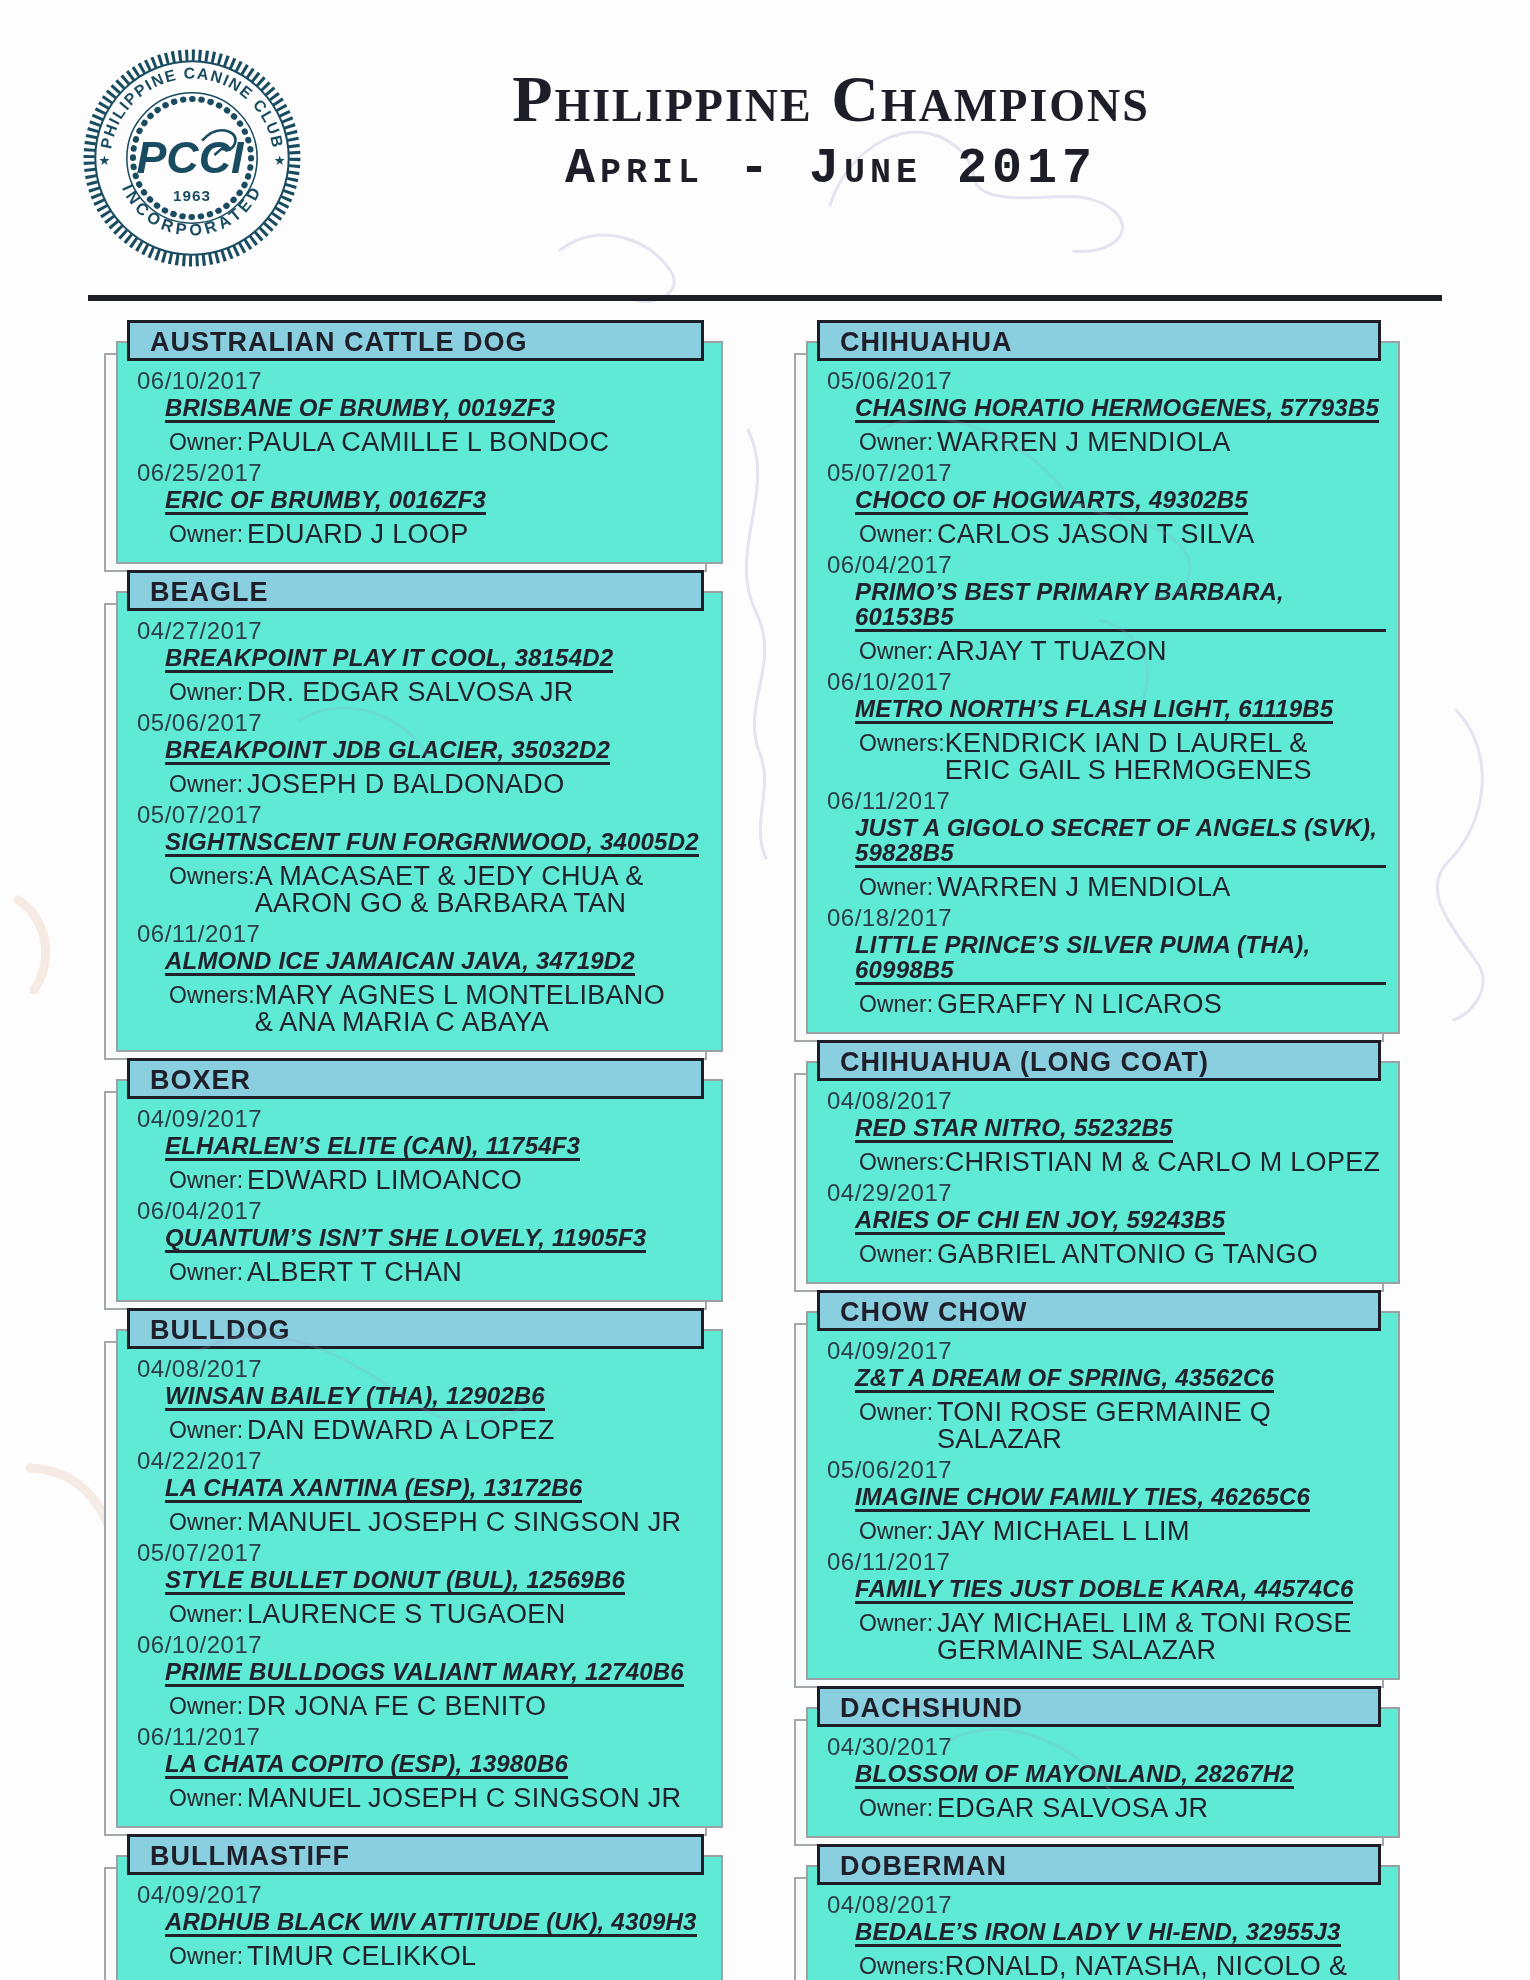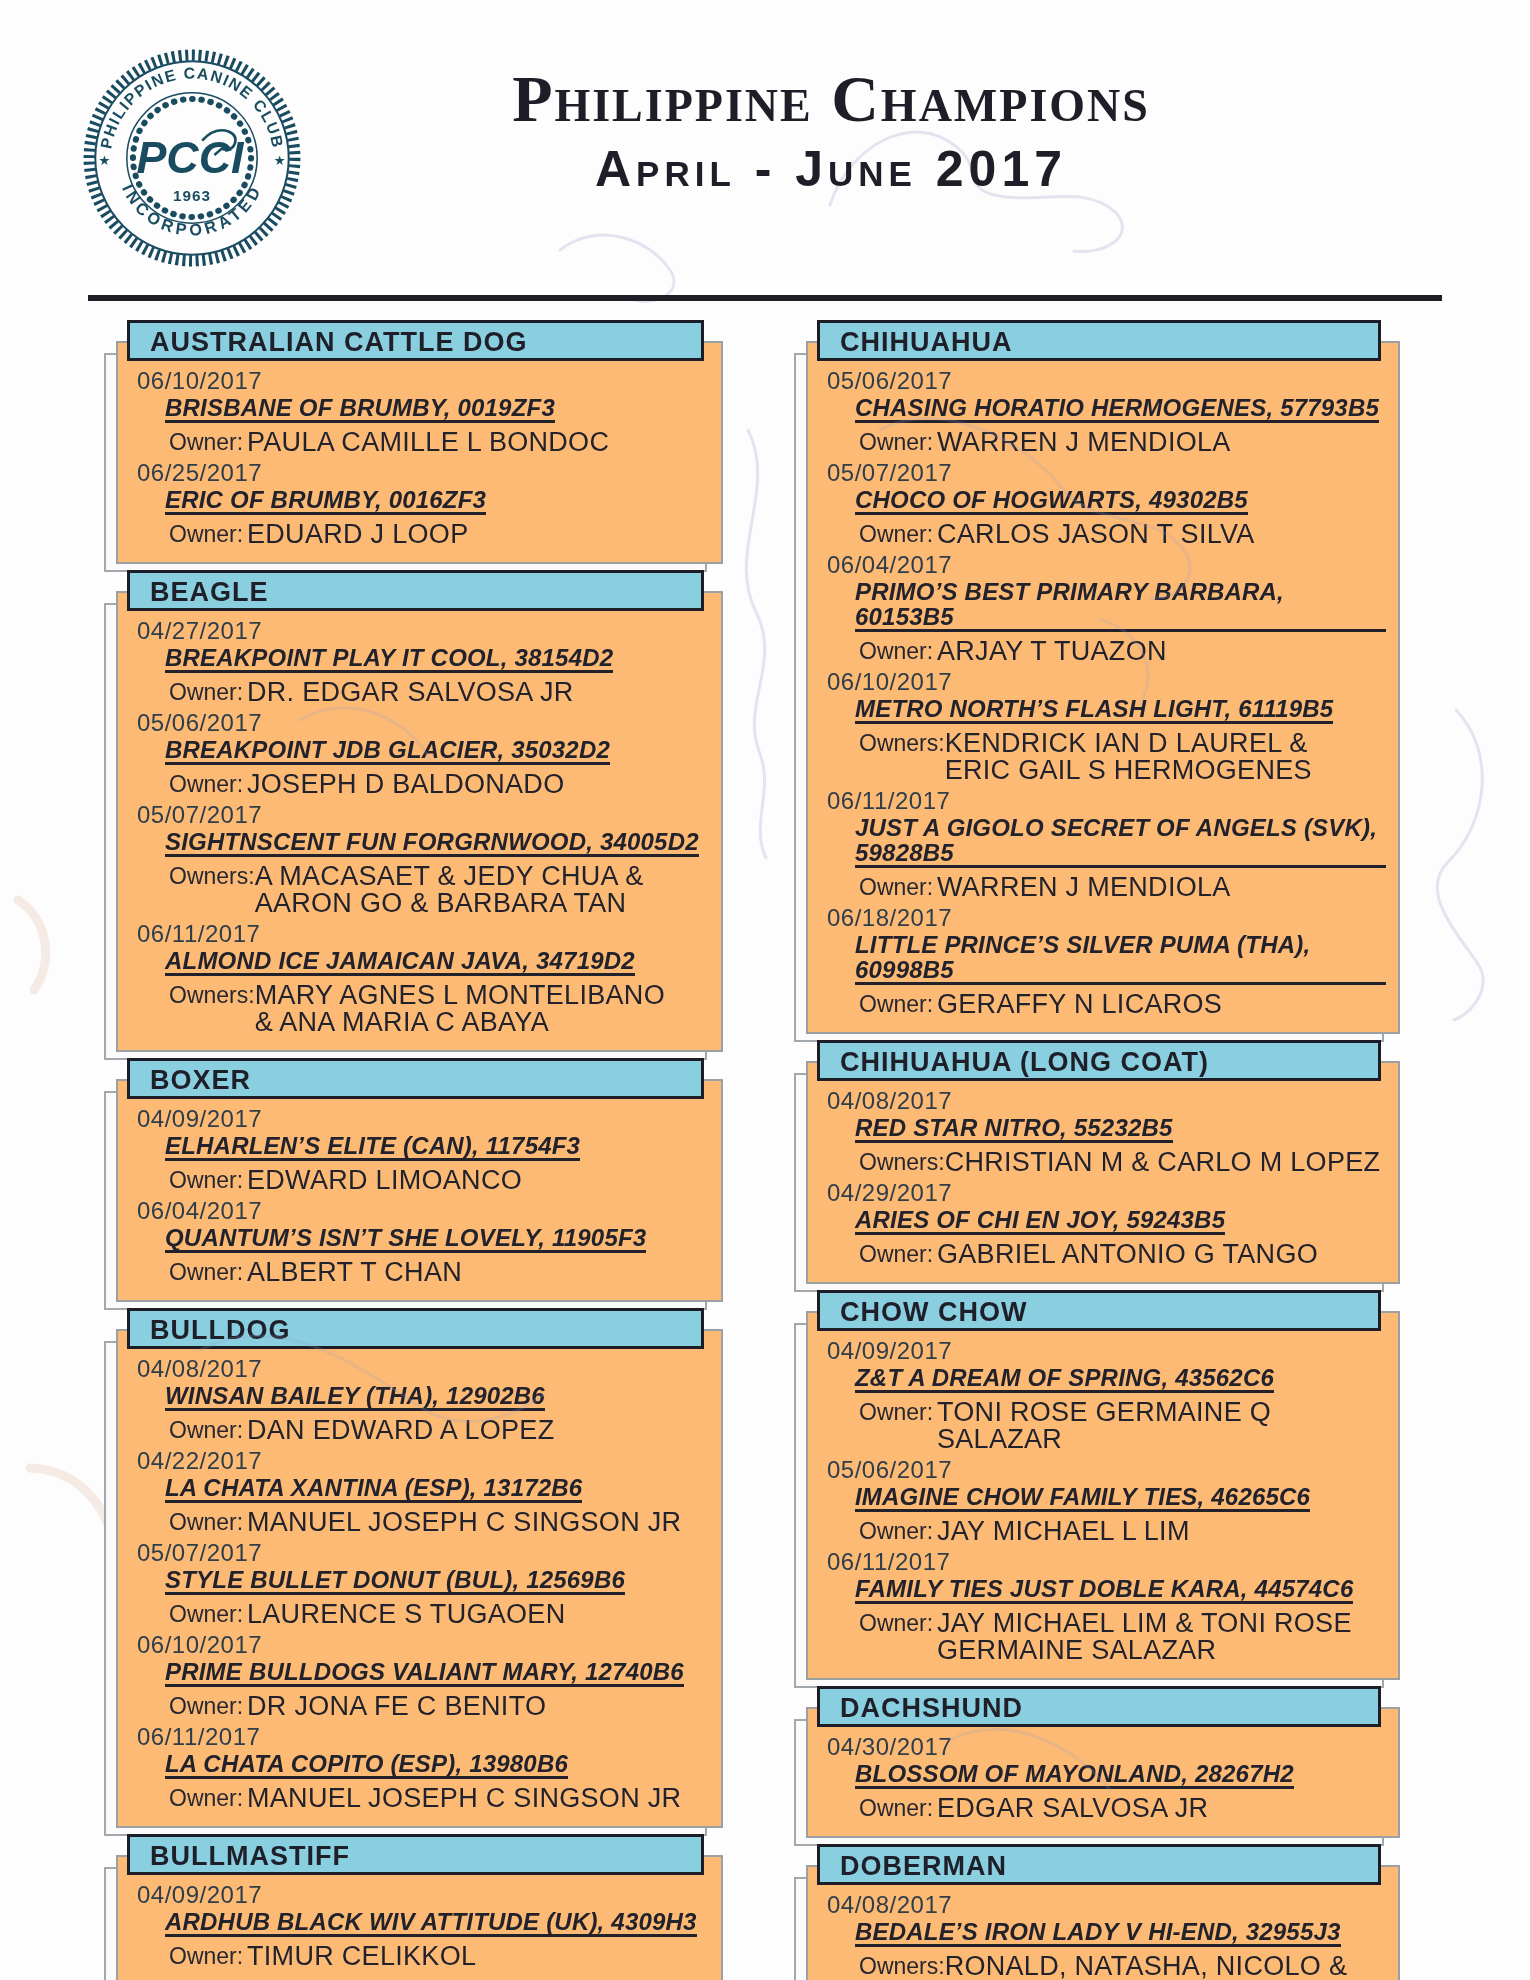--- a/index.html
+++ b/index.html
@@ -7,35 +7,35 @@
         font-family:"Liberation Sans",sans-serif;overflow:hidden;}
   .wm{position:absolute;left:0;top:0;z-index:0;pointer-events:none;}
   .wm-over{position:absolute;left:0;top:0;z-index:4;pointer-events:none;}
 
   
   .logo{position:absolute;left:80px;top:46px;width:224px;height:224px;z-index:2;}
   .logo text{fill:#1a4c61;font-family:"Liberation Sans",sans-serif;}
   .title-block{position:absolute;left:356px;top:66px;width:950px;text-align:center;z-index:2;color:#1e1e28;}
   .page-title{font-family:"Liberation Serif",serif;font-variant:small-caps;font-weight:bold;
               font-size:66px;line-height:1;letter-spacing:2px;}
-  .page-subtitle{font-family:Liberation Sans, sans-serif;font-variant:small-caps;font-weight:bold;
+  .page-subtitle{font-family:Liberation Mono, monospace;font-variant:small-caps;font-weight:bold;
                  font-size:50px;line-height:1;margin-top:12px;letter-spacing:5px;}
   .rule{position:absolute;left:88px;top:295px;width:1354px;height:6px;background:#1e1e27;z-index:2;}
 
   
   .col{position:absolute;top:320px;z-index:1;}
   .col-left{left:116px;width:607px;}
   .col-right{left:806px;width:594px;}
 
   .section{position:relative;z-index:1;margin-bottom:6px;}
   .sec-header{position:relative;z-index:3;margin:0 19px 0 11px;height:41px;
               background:#89cfe0;border:3px solid #1d1d27;box-sizing:border-box;
               display:flex;align-items:flex-end;padding-left:20px;}
   .sec-title{font-size:27px;font-weight:bold;color:#1f1f2a;letter-spacing:1px;}
-  .sec-body{position:relative;margin-top:-20px;background:#fdba74;
+  .sec-body{position:relative;margin-top:-20px;background:#5eead4;
             border:2px solid #9aa0a3;box-sizing:border-box;padding:26px 12px 12px 0;}
   .sec-body::before{content:"";position:absolute;z-index:-1;left:-14px;top:10px;
                     width:100%;height:100%;background:#fbfbfb;border:2px solid #a2a8ab;box-sizing:border-box;}
 
   
   .entry{margin-bottom:5px;}
   .entry:last-child{margin-bottom:2px;}
   .date{font-size:24px;line-height:23px;color:#2e3d4a;margin-left:19px;letter-spacing:0.5px;}
   .name-row{margin:3px 0 0 47px;line-height:25px;}
   .dogname{display:inline-block;font-size:24px;font-weight:bold;font-style:italic;color:#22222c;

